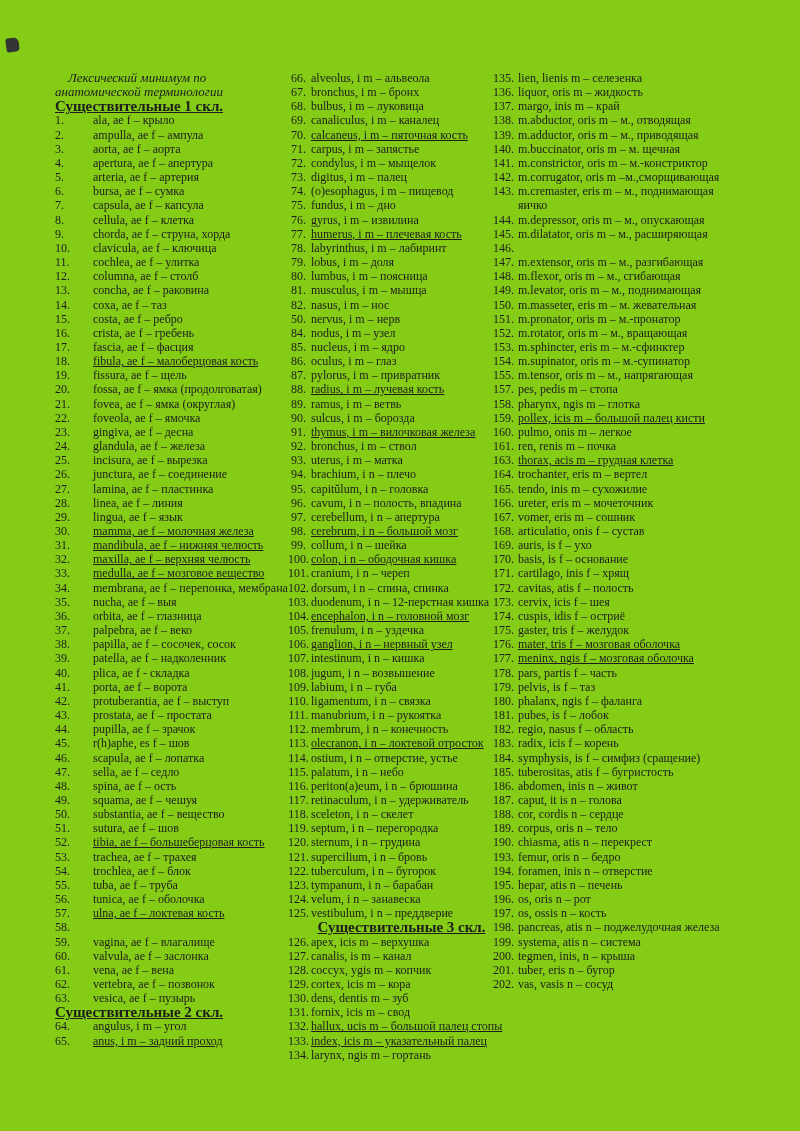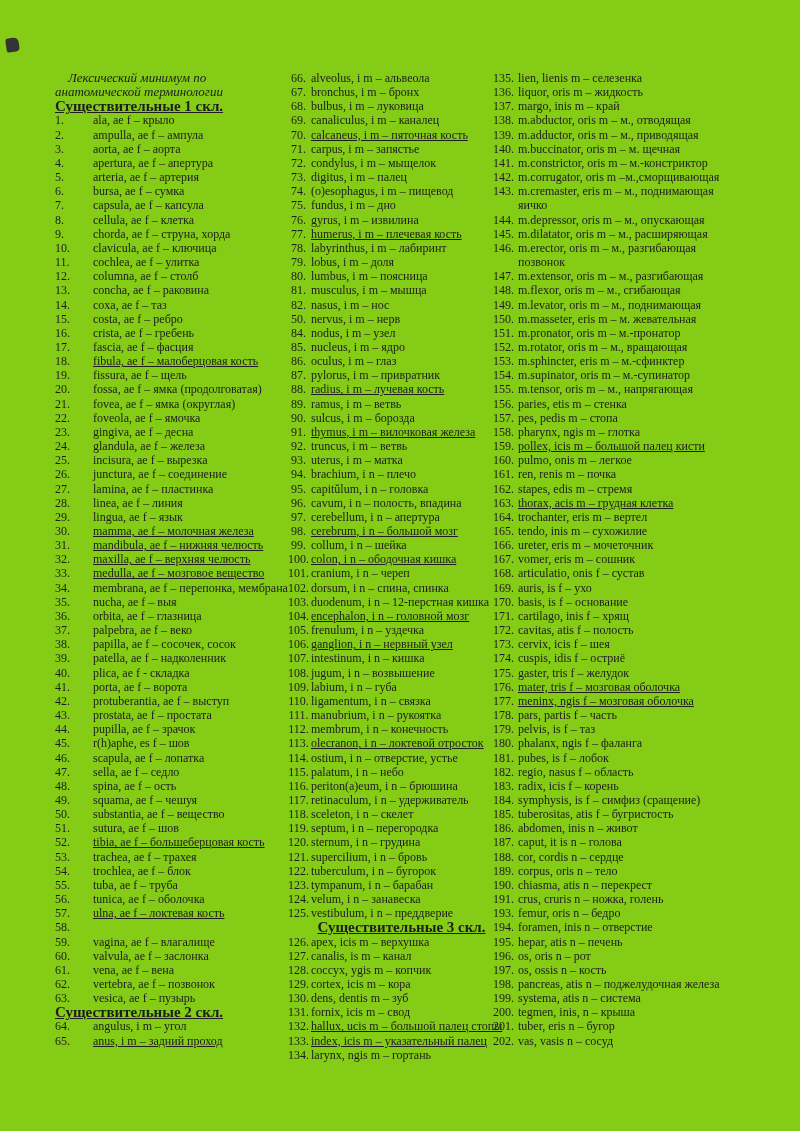--- a/index.html
+++ b/index.html
@@ -405,21 +405,21 @@
       <div class="entry">
         <span class="num">90.</span>
         <span class="txt">sulcus, i m – борозда</span>
       </div>
       <div class="entry">
         <span class="num">91.</span>
         <span class="txt u">thymus, i m – вилочковая железа</span>
       </div>
       <div class="entry">
         <span class="num">92.</span>
-        <span class="txt">truncus, i m – ветвь</span>
+        <span class="txt">bronchus, i m – ствол</span>
       </div>
       <div class="entry">
         <span class="num">93.</span>
         <span class="txt">uterus, i m – матка</span>
       </div>
       <div class="entry">
         <span class="num">94.</span>
         <span class="txt">brachium, i n – плечо</span>
       </div>
       <div class="entry">
@@ -624,21 +624,20 @@
       <div class="entry">
         <span class="num">144.</span>
         <span class="txt">m.depressor, oris m – м., опускающая</span>
       </div>
       <div class="entry">
         <span class="num">145.</span>
         <span class="txt">m.dilatator, oris m – м., расширяющая</span>
       </div>
       <div class="entry">
         <span class="num">146.</span>
-        <span class="txt"><span>m.erector, oris m – м., разгибающая</span><br><span>позвонок</span></span>
       </div>
       <div class="entry">
         <span class="num">147.</span>
         <span class="txt">m.extensor, oris m – м., разгибающая</span>
       </div>
       <div class="entry">
         <span class="num">148.</span>
         <span class="txt">m.flexor, oris m – м., сгибающая</span>
       </div>
       <div class="entry">
@@ -663,48 +662,40 @@
       </div>
       <div class="entry">
         <span class="num">154.</span>
         <span class="txt">m.supinator, oris m – м.-супинатор</span>
       </div>
       <div class="entry">
         <span class="num">155.</span>
         <span class="txt">m.tensor, oris m – м., напрягающая</span>
       </div>
       <div class="entry">
-        <span class="num">156.</span>
-        <span class="txt">paries, etis m – стенка</span>
-      </div>
-      <div class="entry">
         <span class="num">157.</span>
         <span class="txt">pes, pedis m – стопа</span>
       </div>
       <div class="entry">
         <span class="num">158.</span>
         <span class="txt">pharynx, ngis m – глотка</span>
       </div>
       <div class="entry">
         <span class="num">159.</span>
         <span class="txt u">pollex, icis m – большой палец кисти</span>
       </div>
       <div class="entry">
         <span class="num">160.</span>
         <span class="txt">pulmo, onis m – легкое</span>
       </div>
       <div class="entry">
         <span class="num">161.</span>
         <span class="txt">ren, renis m – почка</span>
       </div>
       <div class="entry">
-        <span class="num">162.</span>
-        <span class="txt">stapes, edis m – стремя</span>
-      </div>
-      <div class="entry">
         <span class="num">163.</span>
         <span class="txt u">thorax, acis m – грудная клетка</span>
       </div>
       <div class="entry">
         <span class="num">164.</span>
         <span class="txt">trochanter, eris m – вертел</span>
       </div>
       <div class="entry">
         <span class="num">165.</span>
         <span class="txt">tendo, inis m – сухожилие</span>
@@ -801,24 +792,20 @@
         <span class="num">188.</span>
         <span class="txt">cor, cordis n – сердце</span>
       </div>
       <div class="entry">
         <span class="num">189.</span>
         <span class="txt">corpus, oris n – тело</span>
       </div>
       <div class="entry">
         <span class="num">190.</span>
         <span class="txt">chiasma, atis n – перекрест</span>
-      </div>
-      <div class="entry">
-        <span class="num">191.</span>
-        <span class="txt">crus, cruris n – ножка, голень</span>
       </div>
       <div class="entry">
         <span class="num">193.</span>
         <span class="txt">femur, oris n – бедро</span>
       </div>
       <div class="entry">
         <span class="num">194.</span>
         <span class="txt">foramen, inis n – отверстие</span>
       </div>
       <div class="entry">

